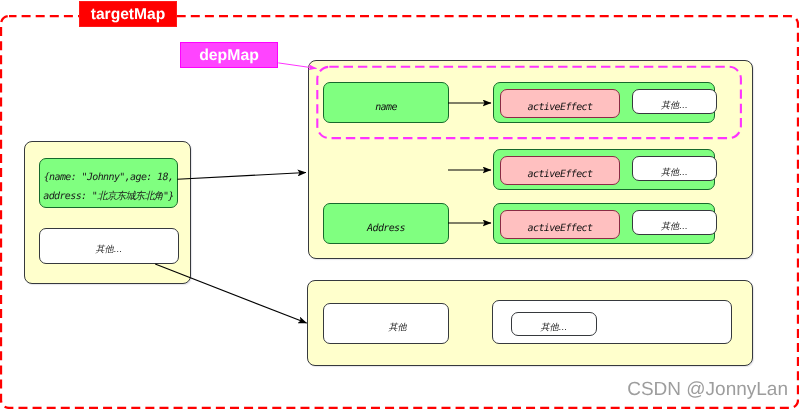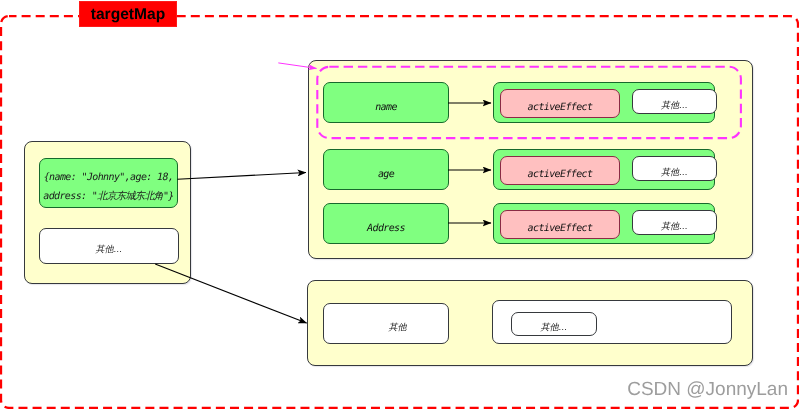--- a/index.html
+++ b/index.html
@@ -7,21 +7,21 @@
   body{width:800px;height:411px;overflow:hidden;
        font-family:"Liberation Sans",sans-serif;
        -webkit-font-smoothing:antialiased;text-rendering:geometricPrecision;}
   #stage{filter:opacity(100%);}
   #stage{position:relative;width:800px;height:411px;background:#fff;}
   .abs{position:absolute;box-sizing:border-box;}
 
   
   #target-region{left:0px;top:15px;width:799px;height:394px;}
   #target-label{left:79px;top:1px;width:98px;height:26px;background:#ff0000;
-     border:1.2px solid #ff1a1a;color:#000000;font-size:15.6px;font-weight:bold;
+     border:1.2px solid #ff1a1a;color:#ffffff;font-size:15.6px;font-weight:bold;
      line-height:25px;text-align:center;}
 
   
   #dep-region{left:314px;top:62px;width:431px;height:81px;}
   #dep-label{left:180px;top:42px;width:98px;height:26px;background:#ff44ff;
      color:#ffffff;font-size:15.8px;font-weight:bold;line-height:25px;text-align:center;
      border:1.4px solid #ff00ff;}
 
   
   .mapbox{background:#ffffcc;border:1px solid #36393d;border-radius:8px;
@@ -78,21 +78,20 @@
   <div class="abs node white" id="target-other">其他…</div>
 
   <div class="abs mapbox" id="dep-map-box"></div>
 
   <div class="abs node green mono key-node" style="top:82px">name</div>
   <div class="abs eff-group" style="top:82px">
     <div class="abs node pink mono eff-pink" style="left:6px;top:6px">activeEffect</div>
     <div class="abs node white eff-other" style="left:138px;top:6px">其他…</div>
   </div>
 
-  <div class="abs node green mono key-node" style="top:149px">age</div>
   <div class="abs eff-group" style="top:149px">
     <div class="abs node pink mono eff-pink" style="left:6px;top:6px">activeEffect</div>
     <div class="abs node white eff-other" style="left:138px;top:6px">其他…</div>
   </div>
 
   <div class="abs node green mono key-node" style="top:203px">Address</div>
   <div class="abs eff-group" style="top:203px">
     <div class="abs node pink mono eff-pink" style="left:6px;top:6px">activeEffect</div>
     <div class="abs node white eff-other" style="left:138px;top:6px">其他…</div>
   </div>
@@ -130,15 +129,16 @@
     <g>
       <path d="M278.3,62.9 L316.6,68.4" fill="none" stroke="#ff33ff" stroke-width="1" marker-end="url(#ahm)"></path>
     </g>
   </svg>
 
   <svg class="abs" id="dep-region" viewBox="0 0 431 81" xmlns="http://www.w3.org/2000/svg">
     <rect x="3.3" y="4.8" width="423.6" height="71.3" rx="12" ry="12" fill="none" stroke="#ff33ff" stroke-width="2.1" stroke-dasharray="9.4 4.9"></rect>
   </svg>
 
   <div class="abs" id="target-label">targetMap</div>
+  <div class="abs" id="dep-label">depMap</div>
 
   <div class="abs" id="wm">CSDN @JonnyLan</div>
 </div>
 
 </body></html>

